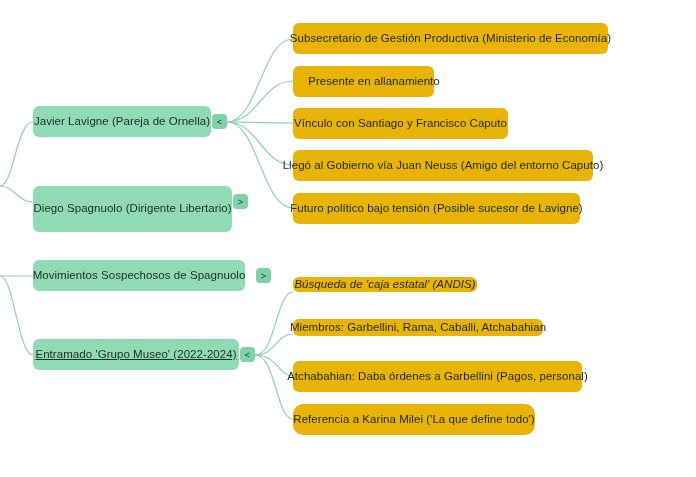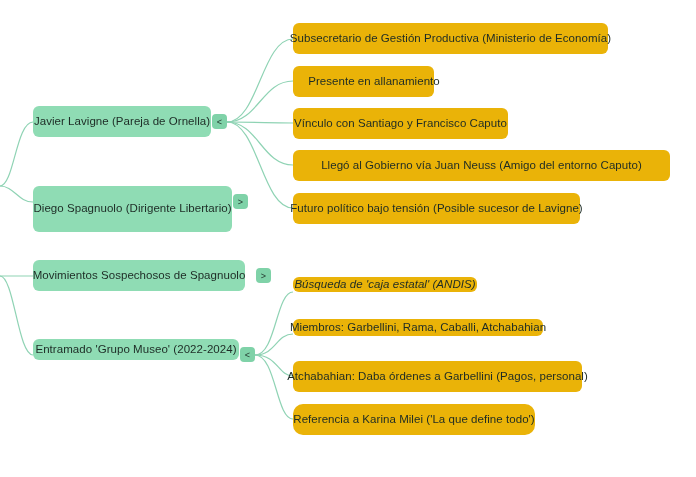--- a/index.html
+++ b/index.html
@@ -98,42 +98,42 @@
 
   <div class="node" style="left:293px; top:23px; width:315px; height:31px;">
     <span>Subsecretario de Gestión Productiva (Ministerio de Economía)</span>
   </div>
   <div class="node" style="left:293px; top:66px; width:141px; height:31px;padding-left:32px;">
     <span>Presente en allanamiento</span>
   </div>
   <div class="node" style="left:293px; top:108px; width:215px; height:31px;">
     <span>Vínculo con Santiago y Francisco Caputo</span>
   </div>
-  <div class="node" style="left:293px; top:150px; width:377px; height:31px;">
+  <div class="node" style="left:293px; top:150px; width:300px; height:31px;">
     <span>Llegó al Gobierno vía Juan Neuss (Amigo del entorno Caputo)</span>
   </div>
   <div class="node" style="left:293px; top:193px; width:287px; height:31px;">
     <span>Futuro político bajo tensión (Posible sucesor de Lavigne)</span>
   </div>
 
   <div class="node parent" style="left:33px; top:186px; width:199px; height:46px;">
     <span>Diego Spagnuolo (Dirigente Libertario)</span>
   </div>
   <div class="toggle" style="left:233px; top:194px;">
     <span>&gt;</span>
   </div>
 
   <div class="node parent" style="left:33px; top:260px; width:212px; height:31px;">
     <span>Movimientos Sospechosos de Spagnuolo</span>
   </div>
   <div class="toggle" style="left:256px; top:268px;">
     <span>&gt;</span>
   </div>
 
-  <div class="node parent" style="left:33px; top:339px; width:206px; height:21px;">
+  <div class="node parent" style="left:33px; top:339px; width:206px; height:31px;text-decoration:underline;">
     <span>Entramado 'Grupo Museo' (2022-2024)</span>
   </div>
   <div class="toggle" style="left:240px; top:347px;">
     <span>&lt;</span>
   </div>
 
   <div class="node" style="left:293px; top:277px; width:184px; height:15px;font-style:italic;">
     <span>Búsqueda de 'caja estatal' (ANDIS)</span>
   </div>
   <div class="node" style="left:293px; top:319px; width:250px; height:17px;">

